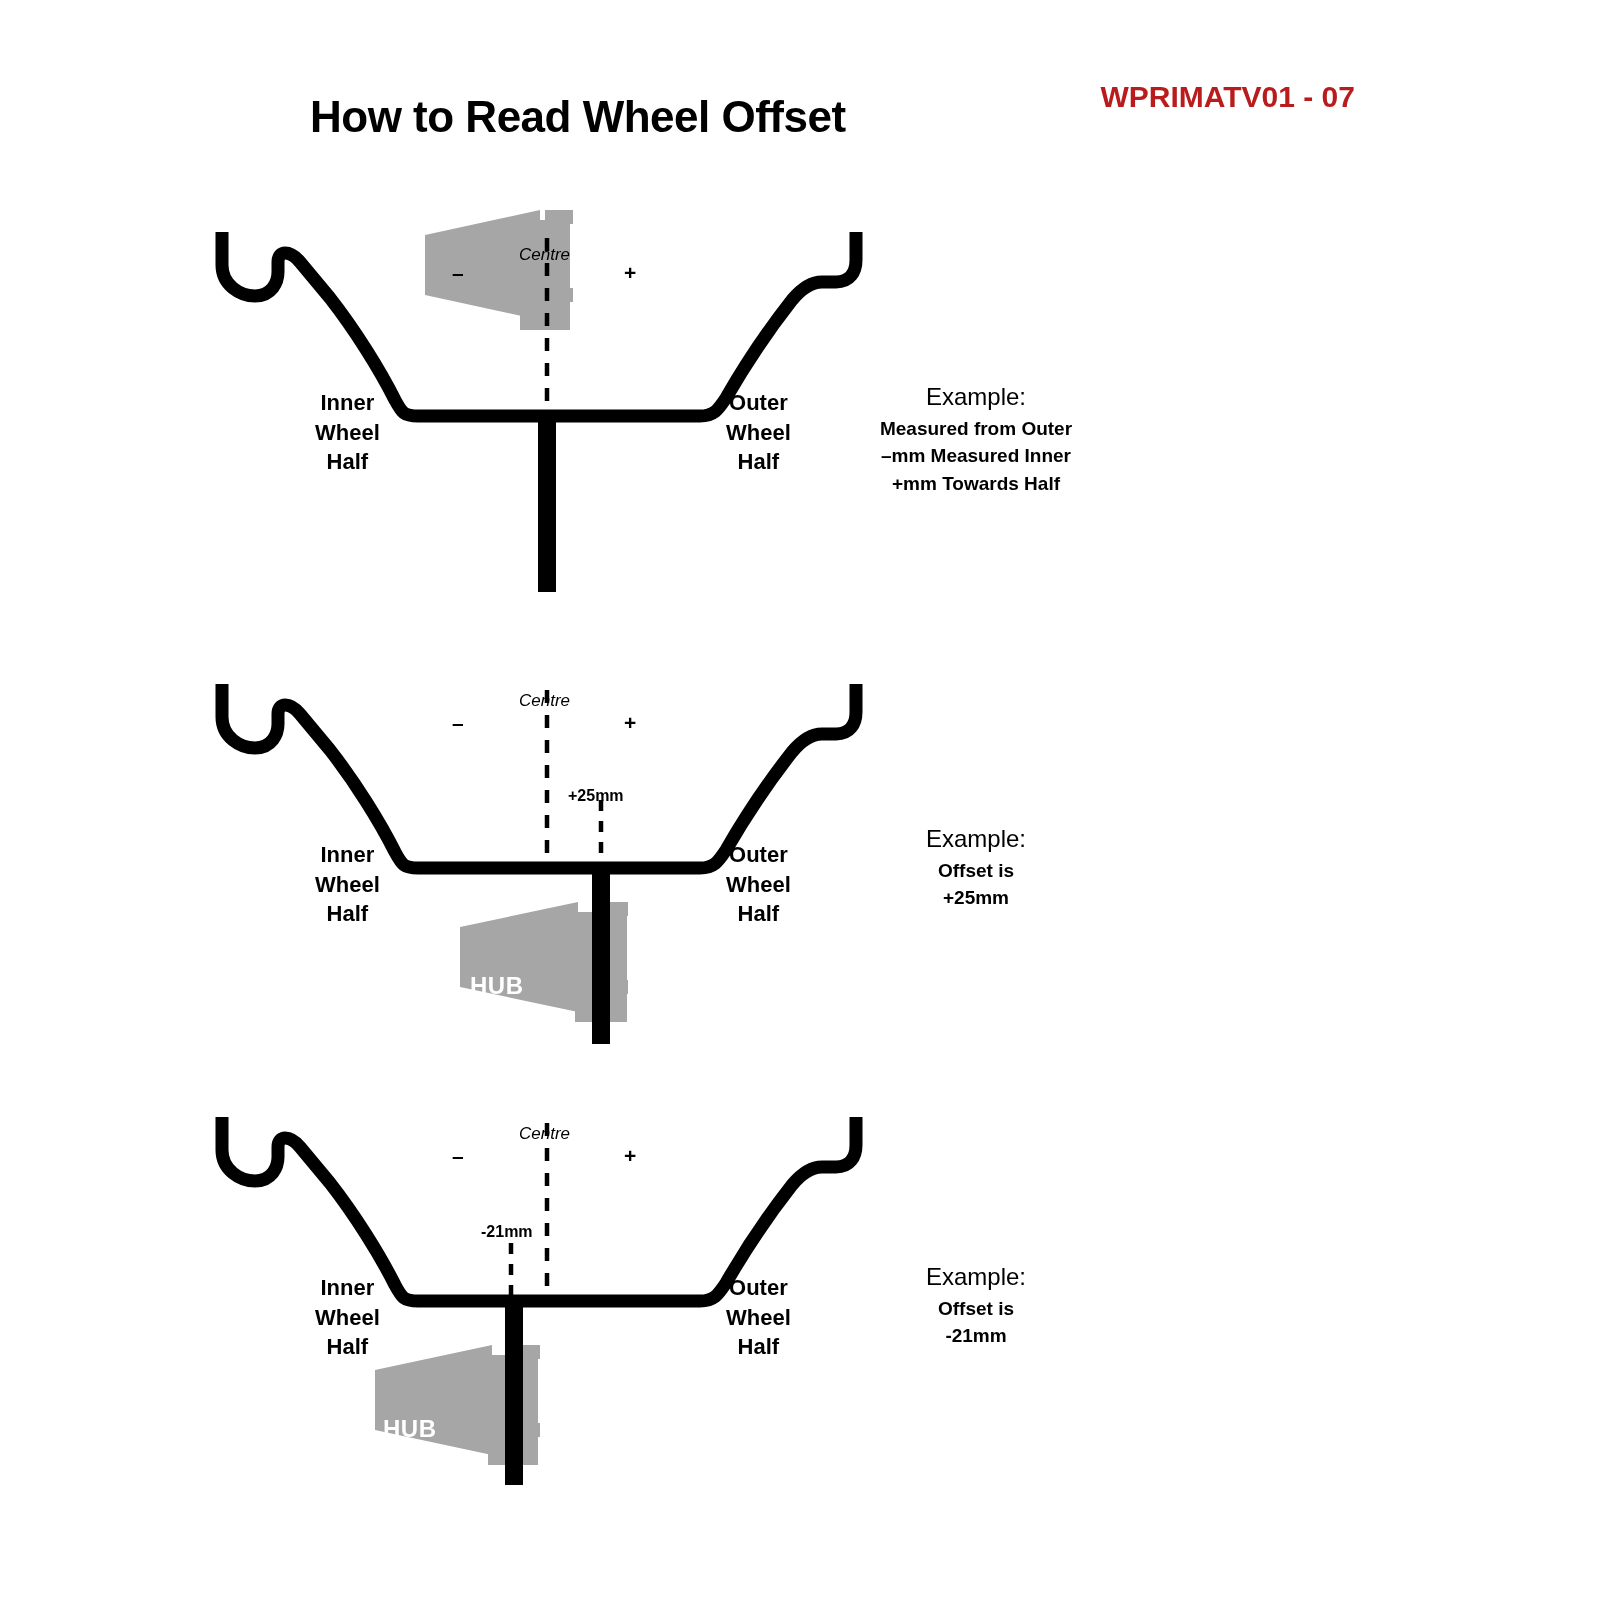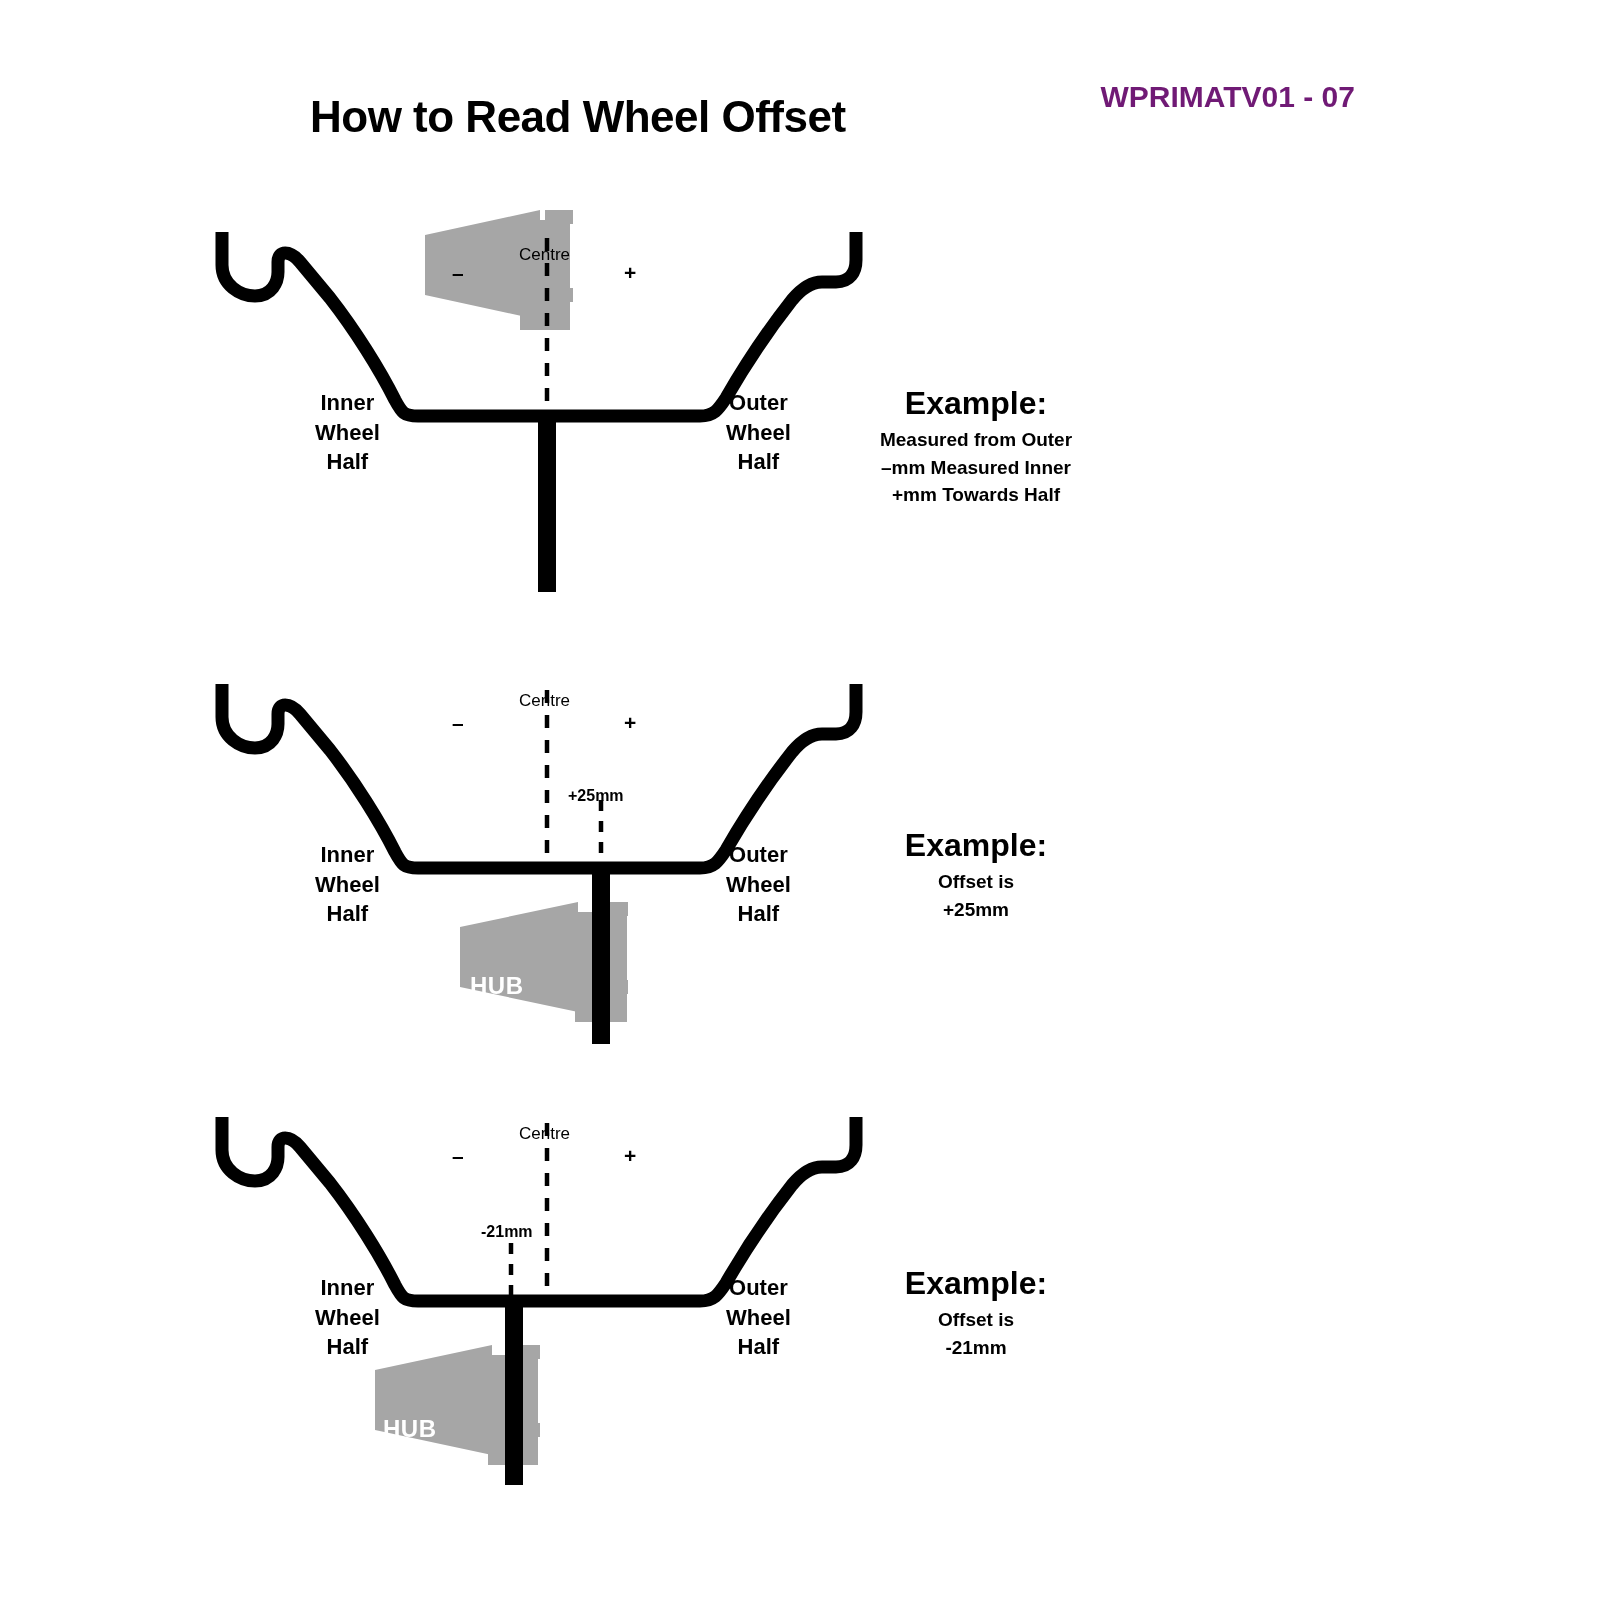--- a/index.html
+++ b/index.html
@@ -29,21 +29,21 @@
     font-weight: bold;
     letter-spacing: -0.5px;
     white-space: nowrap;
   }
   .partcode {
     position: absolute;
     right: 245px;
     top: 80px;
     font-size: 30px;
     font-weight: bold;
-    color: #701a75;
+    color: #b91c1c;
     white-space: nowrap;
   }
   .diagram {
     position: absolute;
     left: 0;
     width: 1600px;
   }
   .diagram svg {
     display: block;
   }
@@ -51,42 +51,43 @@
     position: absolute;
     font-size: 22px;
     font-weight: bold;
     line-height: 1.35;
     text-align: center;
     white-space: nowrap;
   }
   .lbl-centre {
     font-size: 17px;
     font-weight: normal;
+    font-style: italic;
   }
   .sign {
     position: absolute;
     font-size: 21px;
     font-weight: bold;
     line-height: 1;
   }
   .offset-lbl {
     position: absolute;
     font-size: 16px;
     font-weight: bold;
     white-space: nowrap;
   }
   .example {
     position: absolute;
     text-align: center;
     line-height: 1.45;
     white-space: nowrap;
   }
   .example .ex-head {
-    font-size: 32px;
-    font-weight: bold;
+    font-size: 24px;
+    font-weight: normal;
     display: block;
   }
   .example .ex-line {
     font-size: 19px;
     font-weight: bold;
     display: block;
   }
   .hubtext {
     position: absolute;
     font-size: 24px;

